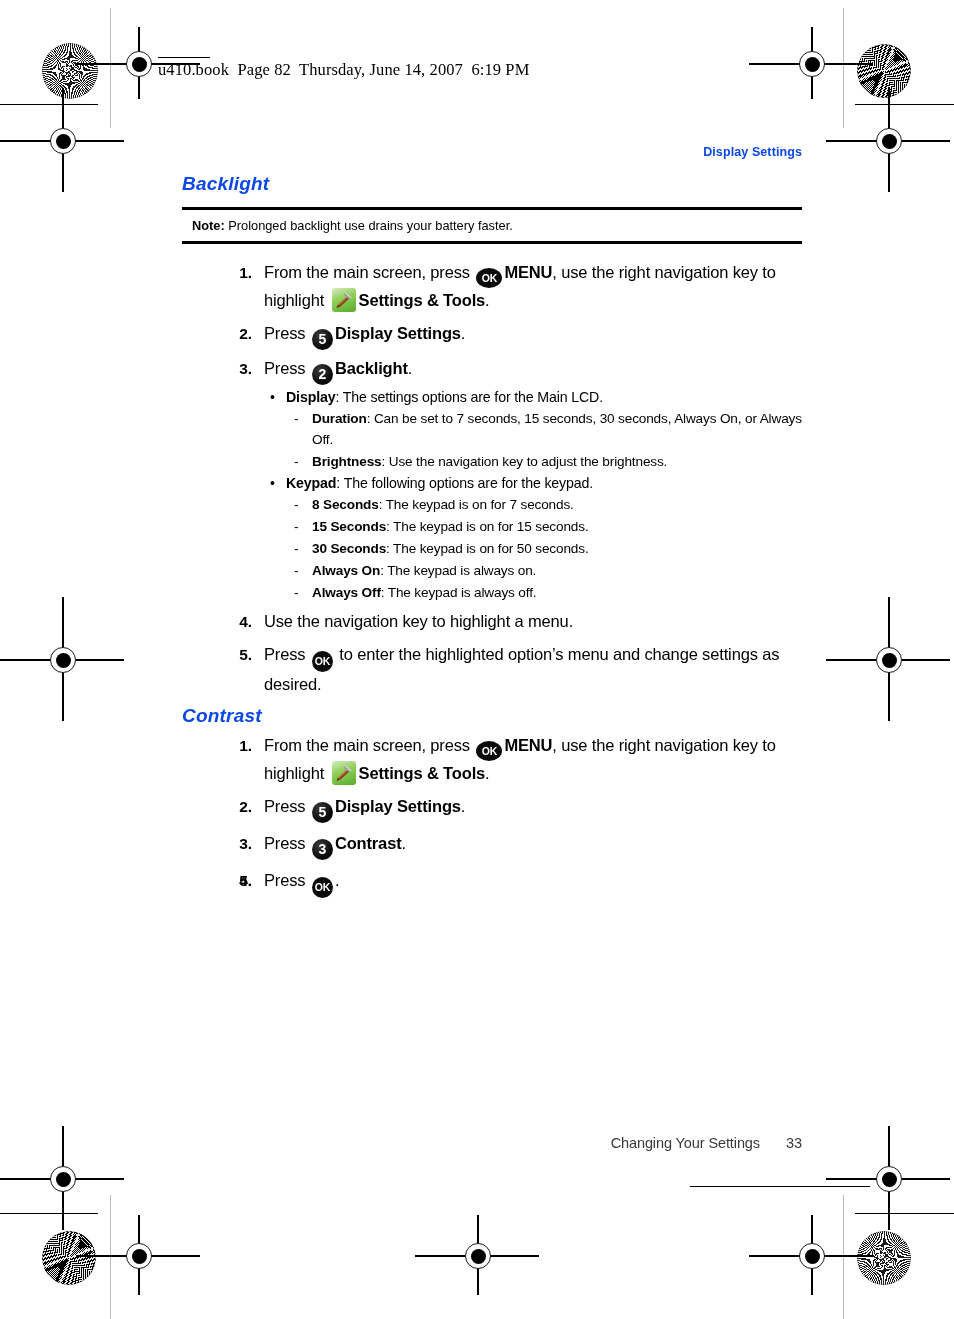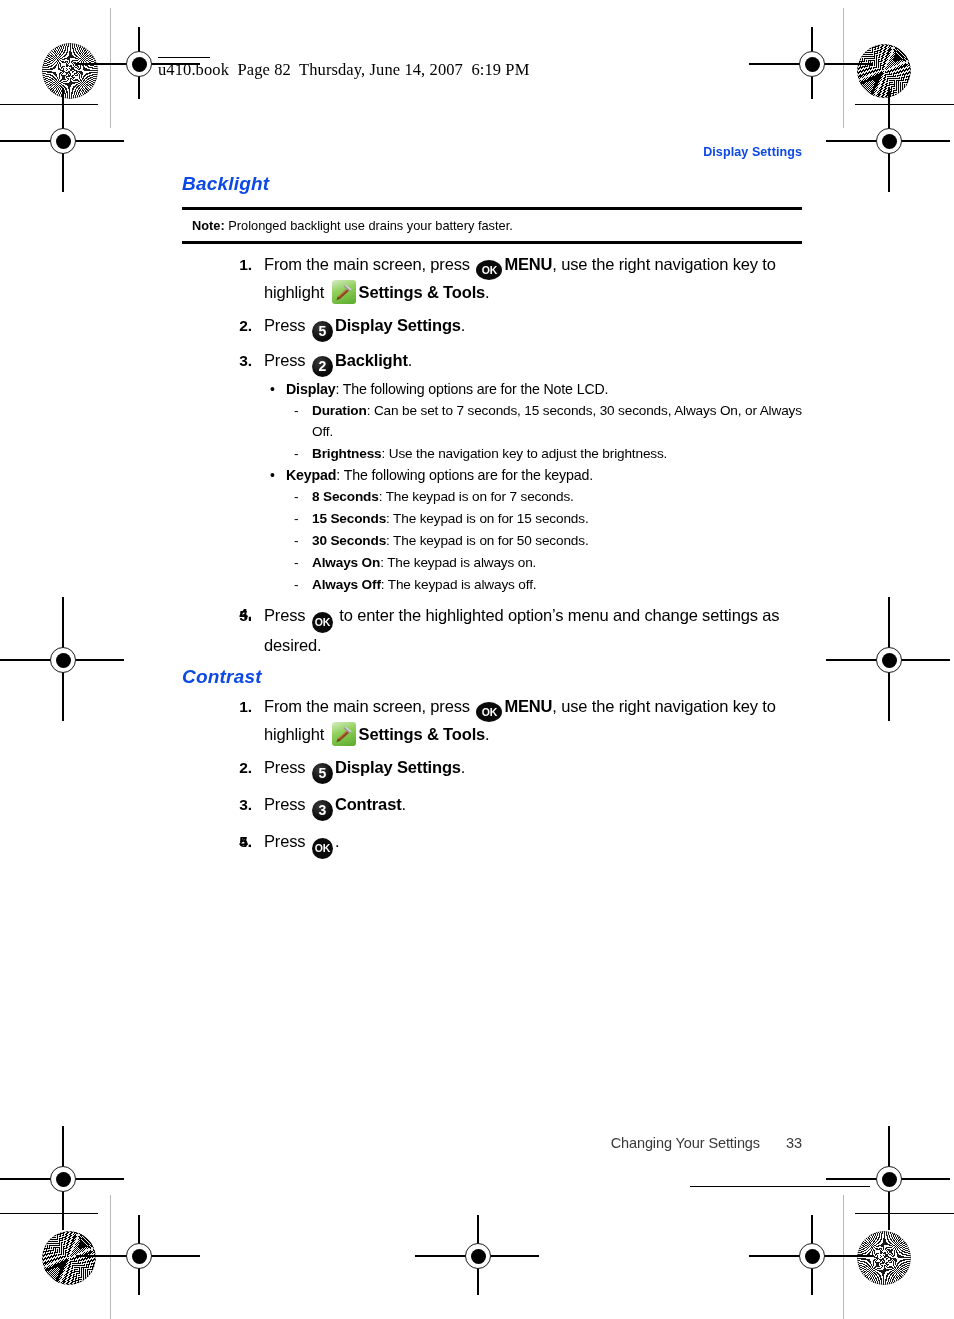--- a/index.html
+++ b/index.html
@@ -123,21 +123,21 @@
     font-size: 16.5px;
     line-height: 24px;
     letter-spacing: -.1px;
   }
 
   
   .note {
     border-top: 3.2px solid #000;
     border-bottom: 3.2px solid #000;
     padding: 7px 0 7px 10px;
-    margin: 0 0 8px 0;
+    margin: 0 0 16px 0;
   }
   .note .note-text {
     font-size: 12.8px;
     line-height: 17px;
   }
 
   
   ol.steps {
     list-style: none;
     margin: 0;
@@ -395,42 +395,42 @@
     <li class="nosub">
       <span class="num">2.</span><span>Press </span><span class="key-num">5</span><b>Display Settings</b><span>.</span>
     </li>
 
     <li class="nosub">
       <span class="num">3.</span><span>Press </span><span class="key-num">2</span><b>Backlight</b><span>.</span>
 
       <ul class="bullets">
 
         <li>
-          <span class="bdot">•</span><b>Display</b><span>: The following options are for the Note LCD.</span>
+          <span class="bdot">•</span><b>Display</b><span>: The settings options are for the Main LCD.</span>
           <ul class="dashes">
             <li><span class="dash">-</span><b>Duration</b><span>: Can be set to 7 seconds, 15 seconds, 30 seconds, Always On, or Always Off.</span></li>
             <li><span class="dash">-</span><b>Brightness</b><span>: Use the navigation key to adjust the brightness.</span></li>
           </ul>
         </li>
 
         <li>
           <span class="bdot">•</span><b>Keypad</b><span>: The following options are for the keypad.</span>
           <ul class="dashes">
             <li><span class="dash">-</span><b>8 Seconds</b><span>: The keypad is on for 7 seconds.</span></li>
             <li><span class="dash">-</span><b>15 Seconds</b><span>: The keypad is on for 15 seconds.</span></li>
             <li><span class="dash">-</span><b>30 Seconds</b><span>: The keypad is on for 50 seconds.</span></li>
             <li><span class="dash">-</span><b>Always On</b><span>: The keypad is always on.</span></li>
             <li><span class="dash">-</span><b>Always Off</b><span>: The keypad is always off.</span></li>
           </ul>
         </li>
       </ul>
     </li>
 
     <li>
-      <span class="num">4.</span>
+      <span class="num">4.</span><span>Use the navigation key to highlight a menu.</span>
     </li>
 
     <li>
       <span class="num">5.</span><span>Press </span><span class="key-ok round">OK</span><span> to enter the highlighted option’s menu and change settings as desired.</span>
     </li>
   </ol>
 
   <h2 class="section tight">Contrast</h2>
 
   <ol class="steps">

